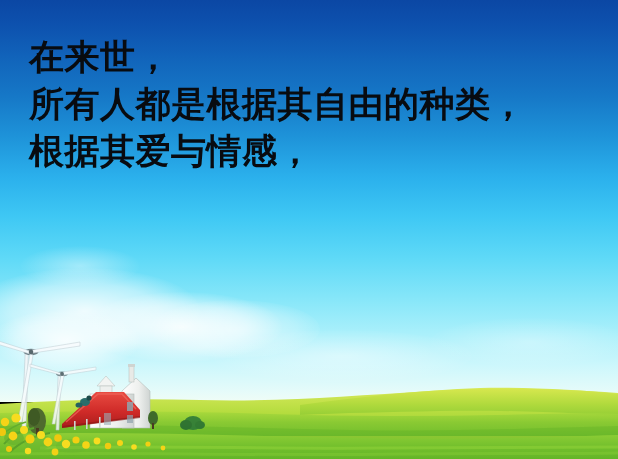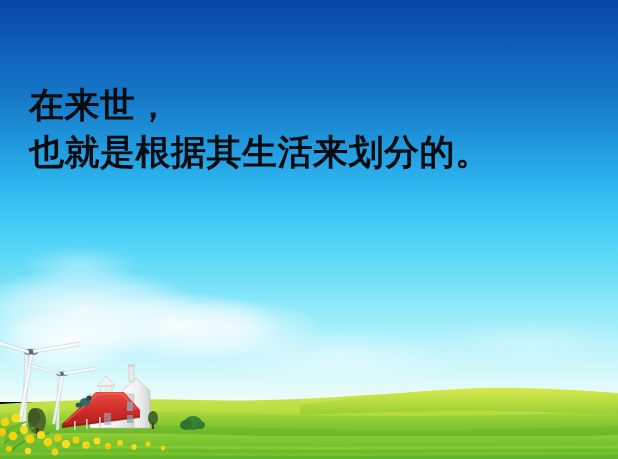--- a/index.html
+++ b/index.html
@@ -58,21 +58,20 @@
   .cloud-g { left: 430px;  top: 318px; width: 200px; height: 48px;
              background: radial-gradient(ellipse at center, rgba(255,255,255,0.30) 0%, rgba(255,255,255,0) 75%); }
 
   
   .quote {
     position: absolute;
     left: 29px;
     top: 34px;
     width: 570px;
     z-index: 6;
-    margin-top: 48px;
   }
   .quote-line {
     font-family: "DejaVu Sans", "Liberation Sans", sans-serif;
     font-weight: 700;
     font-size: 35px;
     line-height: 47px;
     color: #080b10;
     letter-spacing: 0.5px;
     white-space: nowrap;
   }
@@ -111,21 +110,22 @@
   <div class="cloud cloud-e"></div>
   <div class="cloud cloud-a"></div>
   <div class="cloud cloud-b"></div>
   <div class="cloud cloud-c"></div>
   <div class="cloud cloud-d"></div>
   <div class="cloud cloud-f"></div>
   <div class="cloud cloud-g"></div>
 
   <div class="quote">
     <div class="quote-line">在来世，</div>
-    <div class="quote-line">也就是根据其生活来划分的。</div>
+    <div class="quote-line">所有人都是根据其自由的种类，</div>
+    <div class="quote-line">根据其爱与情感，</div>
   </div>
 
   <div class="ground-wrap">
     <svg class="ground-svg" width="618" height="73" viewBox="0 0 618 73" xmlns="http://www.w3.org/2000/svg">
       <defs>
         <linearGradient id="gFar" x1="0" y1="0" x2="0" y2="1">
           <stop offset="0%" stop-color="#d6e85a"></stop>
           <stop offset="35%" stop-color="#b4dc3e"></stop>
           <stop offset="100%" stop-color="#8ecb34"></stop>
         </linearGradient>

